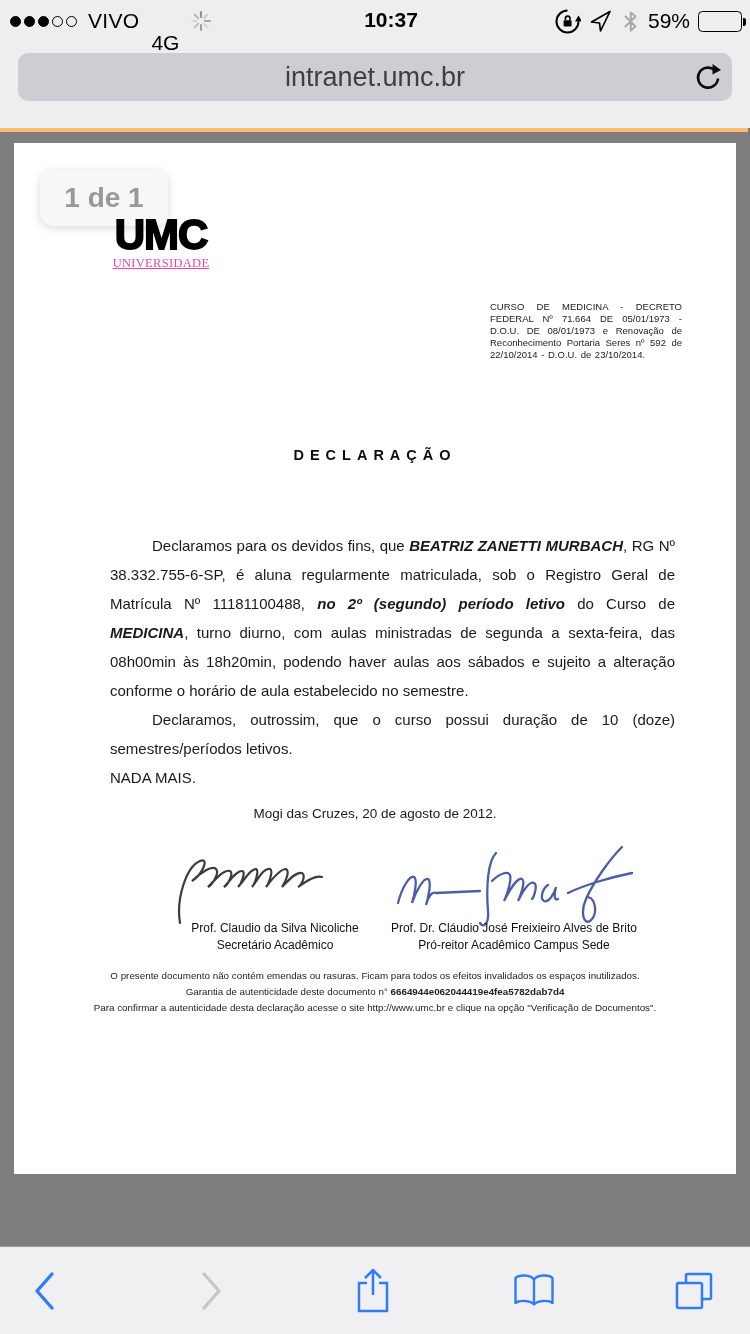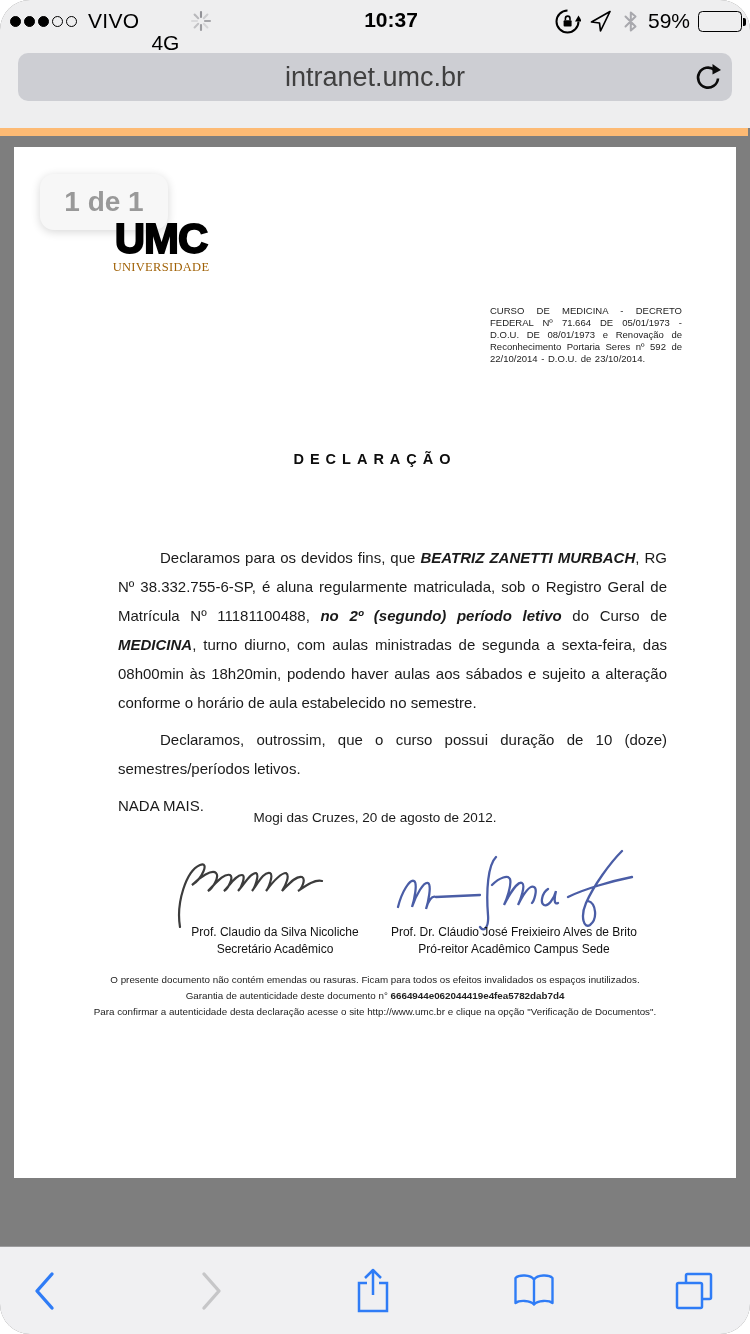--- a/index.html
+++ b/index.html
@@ -1,17 +1,17 @@
 <!DOCTYPE html>
 <html style="--accent-blue: #2f7cf6; --battery-yellow: #f6ce4a; --url-field-bg: #cdced3; --disabled-gray: #c6c6c8;"><head>
 <meta charset="utf-8">
 <style>
   html,body { margin:0; padding:0; }
   body { width:750px; height:1334px; font-family:"Liberation Sans", sans-serif; }
-  .screen { position:relative; width:750px; height:1334px; overflow:hidden; background:#7e7e7e;border-radius:30px; }
+  .screen { position:relative; width:750px; height:1334px; overflow:hidden; background:#7e7e7e; }
 
   
   .chrome-top { position:absolute; left:0; top:0; width:750px; height:128px; background:#eeeeef; z-index:3; }
   .status-bar { position:relative; height:42px; }
   .sb-left { position:absolute; left:10px; top:0; height:42px; display:flex; align-items:center; }
   .dots { display:flex; align-items:center; margin-right:8px; }
   .dot { width:11px; height:11px; border-radius:50%; border:1px solid #000; box-sizing:border-box; margin-right:3px; }
   .dot.filled { background:#000; }
   .carrier { font-size:21px; color:#000; letter-spacing:0.3px; }
   .network { font-size:21px; color:#000; margin-left:12px;margin-top:44px; }
@@ -21,35 +21,35 @@
   .pct { font-size:21px; color:#000; }
   .battery { position:relative; width:44px; height:21px; border:1.5px solid #000; border-radius:4.5px; padding:1.5px; box-sizing:border-box; }
   .battery-fill { height:100%; background:var(--battery-yellow,#f6ce4a); border-radius:1.5px; }
   .battery-nub { position:absolute; right:-5px; top:6px; width:3px; height:8px; background:#000; border-radius:0 2px 2px 0; }
 
   .address-bar { position:absolute; left:18px; top:53px; width:714px; height:48px; background:var(--url-field-bg,#cdced3); border-radius:10px; display:flex; align-items:center; justify-content:center; }
   .url-text { font-size:27px; color:#404040; }
   .reload-btn { position:absolute; right:10px; top:9px; width:30px; height:30px; cursor:pointer; }
 
   
-  .content-bg { position:absolute; left:0; top:128px; width:748px; height:1118px; background:#7e7e7e; border-top:8px solid #fdba74; box-sizing:border-box; }
+  .content-bg { position:absolute; left:0; top:128px; width:748px; height:1118px; background:#7e7e7e; border-top:4px solid #fdba74; box-sizing:border-box; }
   .page { position:absolute; left:14px; top:11px; width:722px; height:1031px; background:#fff; }
 
   .page-pill { position:absolute; left:26px; top:27px; width:128px; height:56px; background:#f7f7f7; border-radius:14px; box-shadow:0 2px 10px rgba(0,0,0,0.16); display:flex; align-items:center; justify-content:center; font-size:28px; font-weight:600; color:#999; }
 
   .logo { position:absolute; left:96px; top:72px; width:102px; text-align:center; }
   .logo-umc { font-size:42px; font-weight:bold; color:#000; letter-spacing:-1px; -webkit-text-stroke:1.8px #000; line-height:40px; }
-  .logo-sub { font-family:"Liberation Serif", serif; font-size:12.5px; color:#a16207; margin-top:1px; letter-spacing:0.3px; white-space:nowrap; }
+  .logo-sub { font-family:"Liberation Serif", serif; font-size:12.5px; color:#ec4899; margin-top:1px; letter-spacing:0.3px; white-space:nowrap;text-decoration:underline; }
 
   .header-note { position:absolute; left:476px; top:158px; width:192px; font-size:9.5px; line-height:12px; text-align:justify; color:#222; word-spacing:1px; }
 
   .doc-title { position:absolute; left:0; top:304px; width:100%; text-align:center; font-size:14.5px; font-weight:bold; letter-spacing:6px; color:#0d0d0d; }
 
   .doc-body { position:absolute; left:96px; top:388px; width:565px; font-size:15px; line-height:29px; text-align:justify; color:#1a1a1a; }
-  .doc-body p { margin:8px; }
+  .doc-body p { margin:0; }
   .doc-body p.indent { text-indent:42px; }
   .em { font-weight:bold; font-style:italic; }
 
   .date-line { position:absolute; left:0; top:663px; width:100%; text-align:center; font-size:13.5px; color:#1a1a1a; }
 
   .sig-svg { position:absolute; }
   .sig-svg.left { left:150px; top:700px; }
   .sig-svg.right { left:372px; top:698px; }
   .sig-block { position:absolute; text-align:center; font-size:12px; line-height:16.5px; color:#111; }
   .sig-block.left { left:150px; top:777px; width:222px; }

